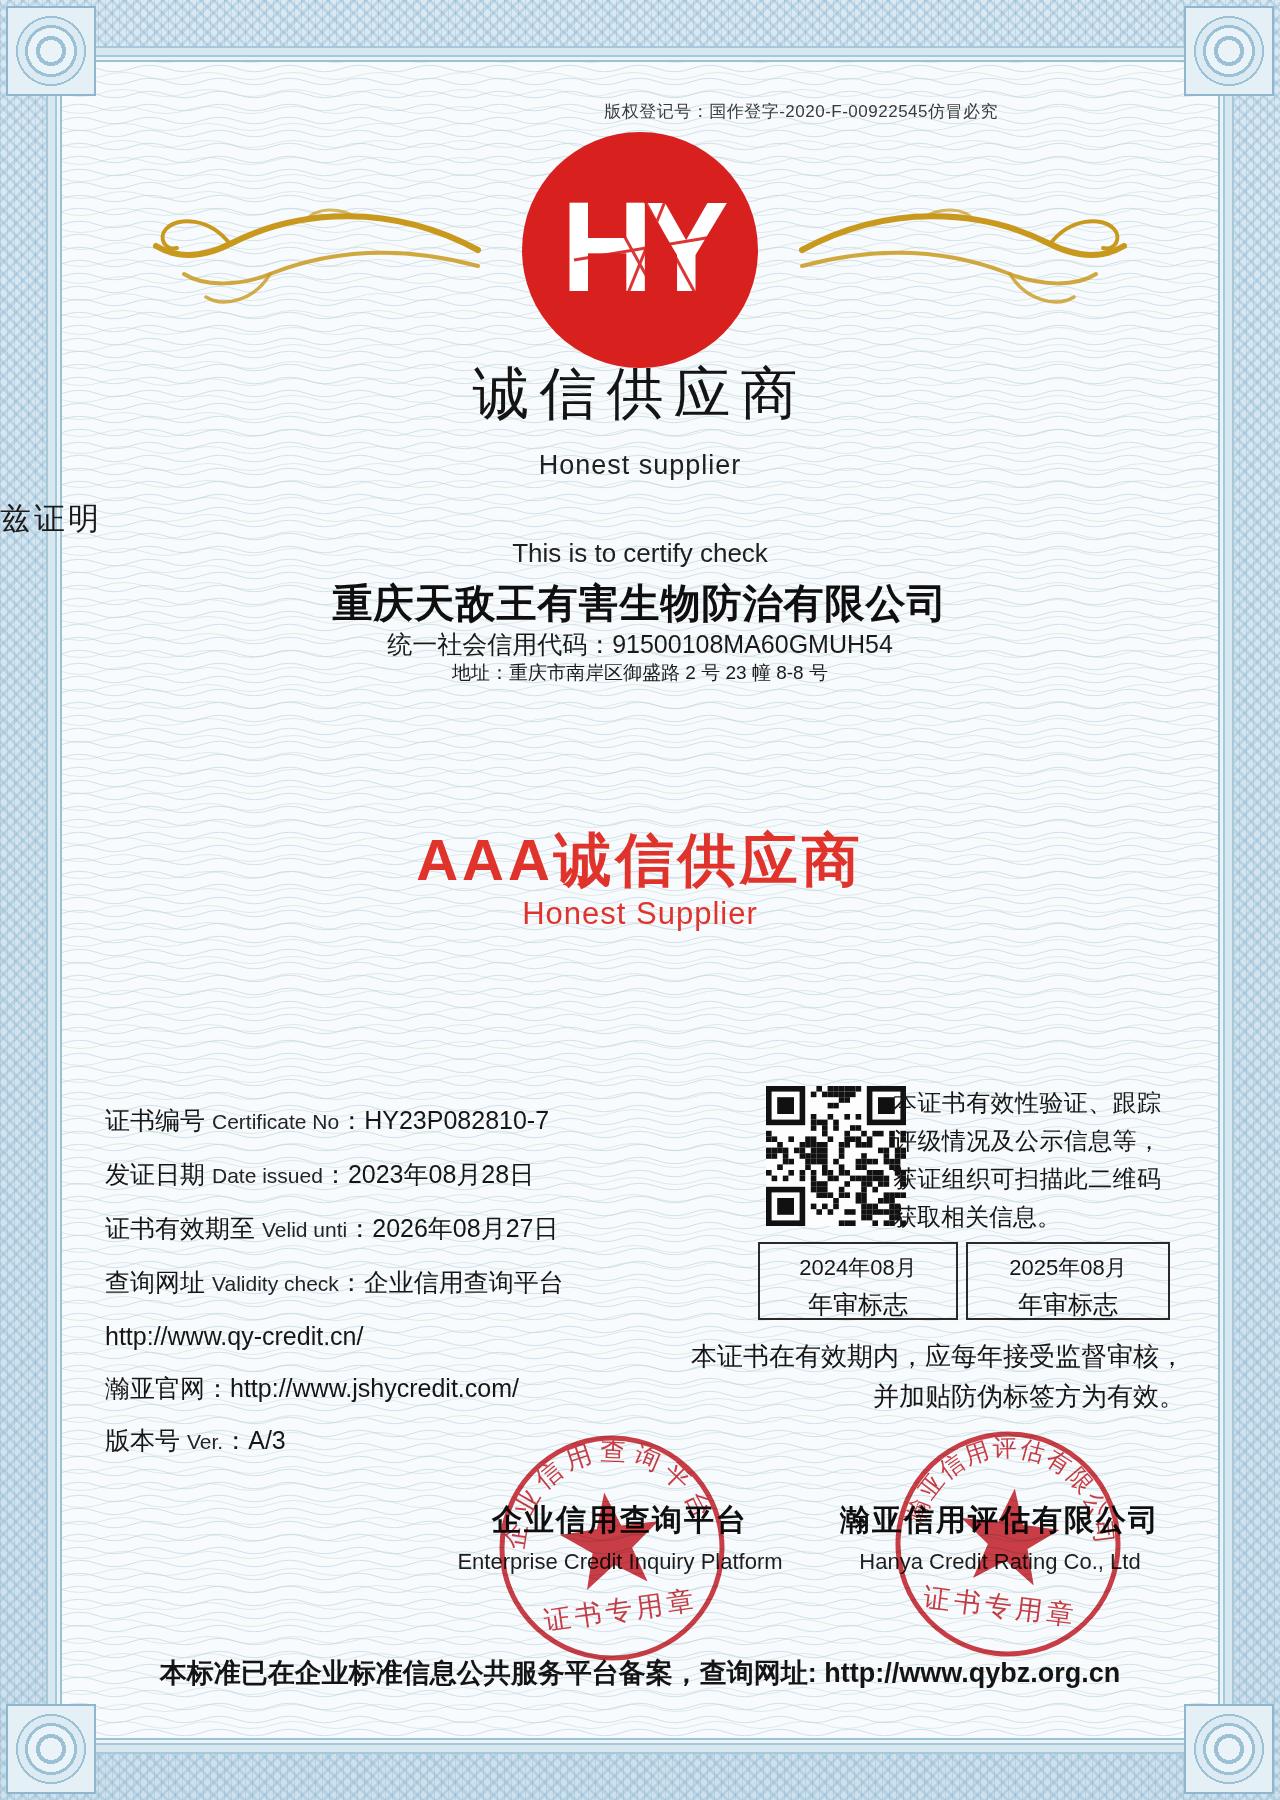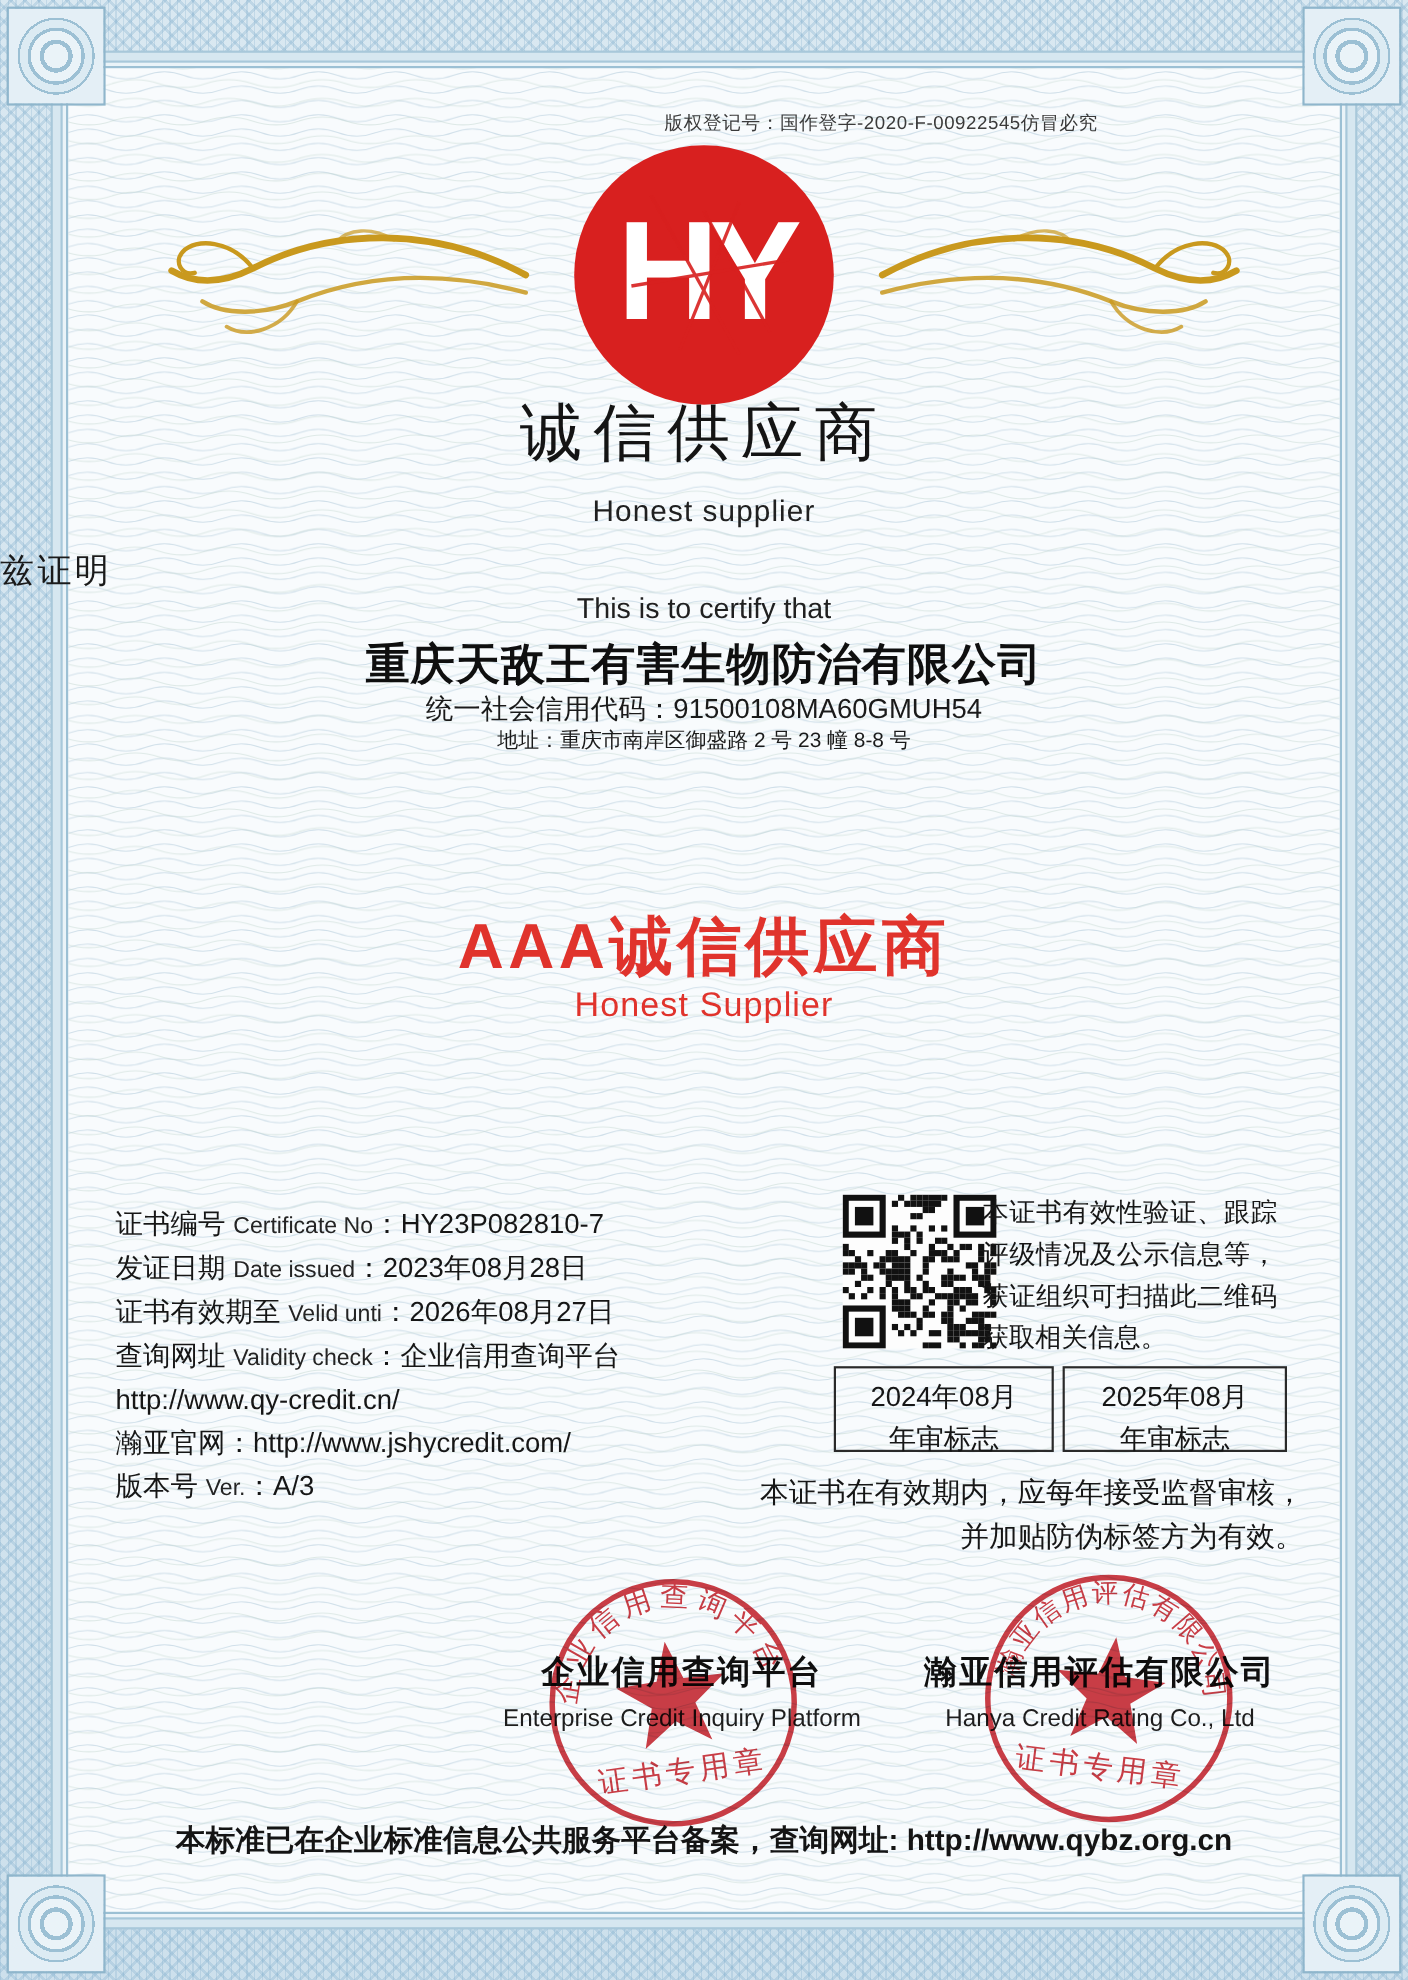--- a/index.html
+++ b/index.html
@@ -60,26 +60,26 @@
   .title-zh{top:356px;left:0;width:100%;text-align:center;font-size:57px;font-weight:500;letter-spacing:10px;color:#141414;}
   .title-en{top:450px;left:0;width:100%;text-align:center;font-size:27px;color:#202020;letter-spacing:1px;}
   .certify-zh{top:498px;left:0;width:100%;text-align:left;font-size:31px;color:#1a1a1a;letter-spacing:3px;}
   .certify-en{top:538px;left:0;width:100%;text-align:center;font-size:26px;color:#202020;}
   .company{top:576px;left:0;width:100%;text-align:center;font-size:40px;font-weight:bold;letter-spacing:1px;color:#0f0f0f;}
   .credit-code{top:628px;left:0;width:100%;text-align:center;font-size:25px;color:#1a1a1a;}
   .address{top:660px;left:0;width:100%;text-align:center;font-size:19px;color:#1a1a1a;}
   .award-zh{top:822px;left:0;width:100%;text-align:center;font-size:58px;font-weight:bold;letter-spacing:4px;color:var(--award-red);}
   .award-en{top:896px;left:0;width:100%;text-align:center;font-size:31px;color:var(--award-red);letter-spacing:1px;}
   .details{top:1094px;left:105px;width:575px;}
-  .detail-line{font-size:25px;line-height:39px;white-space:nowrap;color:#161616;}
+  .detail-line{font-size:25px;line-height:52px;white-space:nowrap;color:#161616;}
   .detail-en{font-size:21px;color:#242424;margin-left:7px;}
   .qr{top:1086px;left:766px;width:140px;height:140px;background:#fdfdfd;}
   .qr-note{top:1084px;left:893px;width:268px;font-size:24px;line-height:38px;color:#161616;text-align:justify;}
   .annual-box{top:1242px;height:74px;border:2px solid #2a2a2a;text-align:center;color:#161616;}
-  .annual-box .period{font-size:25px;margin-top:9px;}
+  .annual-box .period{font-size:22px;margin-top:9px;}
   .annual-box .mark{font-size:25px;margin-top:5px;}
   .annual-box.b1{left:758px;width:196px;}
   .annual-box.b2{left:966px;width:200px;}
   .supervision{top:1336px;right:95px;width:500px;text-align:right;font-size:26px;line-height:40px;color:#161616;}
   .sig-block{top:1500px;width:400px;text-align:center;color:#0f0f0f;}
   .sig-block.left{left:420px;} .sig-block.right{left:800px;}
   .sig-zh{font-size:30px;font-weight:bold;letter-spacing:2px;}
   .sig-en{font-size:22px;margin-top:8px;color:#1d1d1d;}
   .seal{width:240px;height:240px;z-index:4;opacity:.88;mix-blend-mode:multiply;}
   .seal.left{top:1428px;left:492px;transform:rotate(-8deg);}
@@ -146,21 +146,21 @@
           <line x1="118" y1="60" x2="178" y2="170"></line>
         </g>
       </svg>
     </div>
   </div>
 
   <div class="abs title-zh">诚信供应商</div>
   <div class="abs title-en">Honest supplier</div>
 
   <div class="abs certify-zh">兹证明</div>
-  <div class="abs certify-en">This is to certify that</div>
+  <div class="abs certify-en">This is to certify check</div>
   <div class="abs company">重庆天敌王有害生物防治有限公司</div>
   <div class="abs credit-code">统一社会信用代码：91500108MA60GMUH54</div>
   <div class="abs address">地址：重庆市南岸区御盛路 2 号 23 幢 8-8 号</div>
 
   <div class="abs award-zh">AAA诚信供应商</div>
   <div class="abs award-en">Honest Supplier</div>
 
   <div class="abs details">
     <div class="detail-line"><span>证书编号</span><span class="detail-en">Certificate No</span><span>：</span><span>HY23P082810-7</span></div>
     <div class="detail-line"><span>发证日期</span><span class="detail-en">Date issued</span><span>：</span><span>2023年08月28日</span></div>

